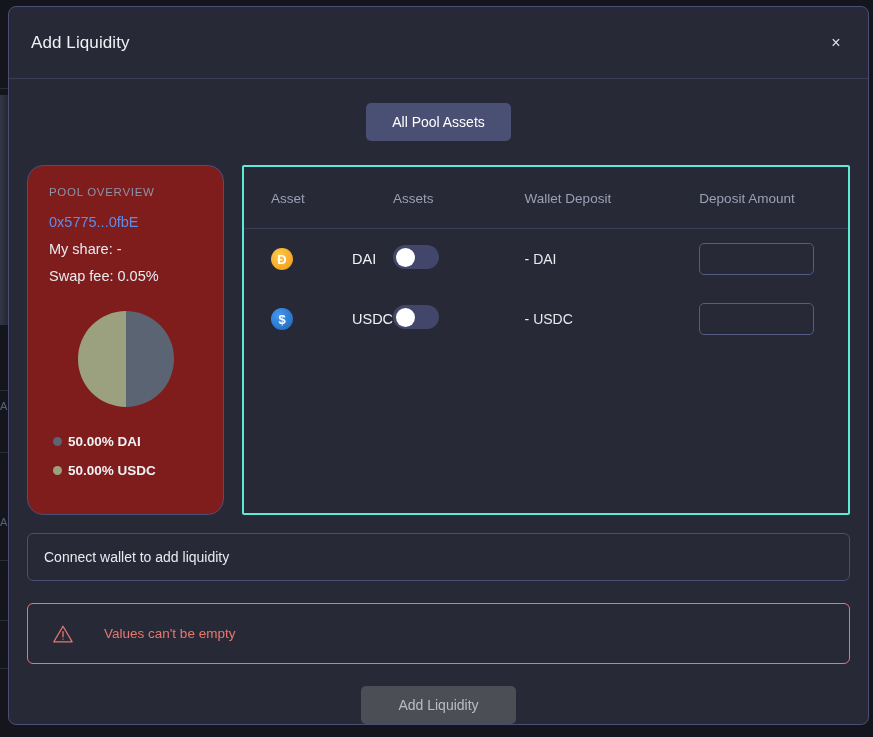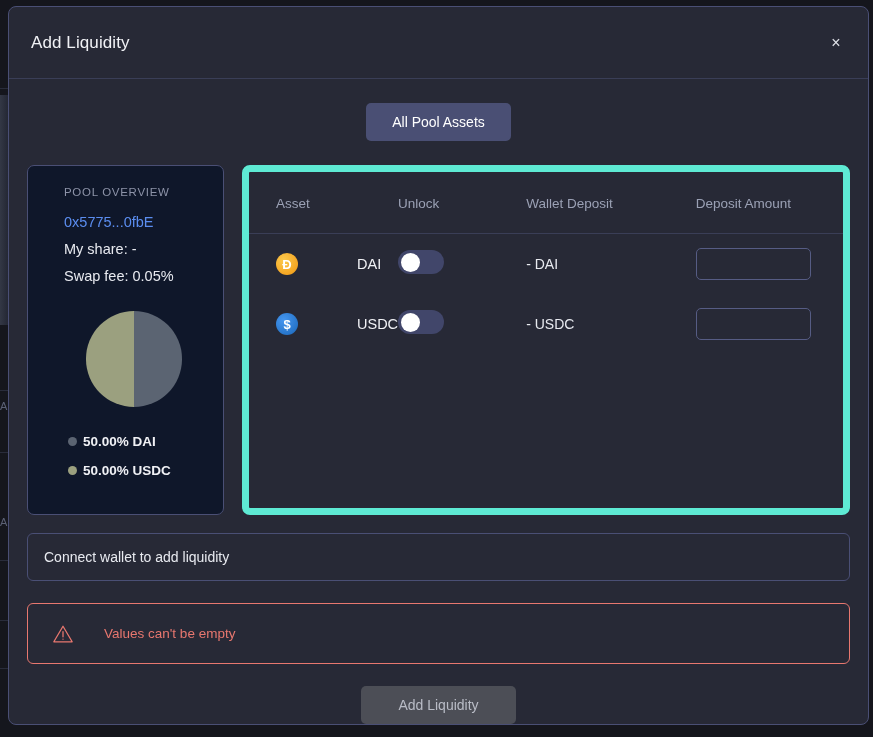--- a/index.html
+++ b/index.html
@@ -122,23 +122,23 @@
     display: flex;
     gap: 18px;
     align-items: stretch;
   }
 
   
   #pool-overview {
     width: 197px;
     flex: 0 0 197px;
     border: 1px solid #4a4f75;
-    border-radius: 7px;
-    padding: 20px 20px 22px 36px;
-    background: #0f172a;
+    border-radius: 16px;
+    padding: 20px 20px 22px 21px;
+    background: #7f1d1d;
   }
   #pool-overview-label {
     color: #8d93a8;
     font-size: 11.5px;
     letter-spacing: .7px;
     margin-bottom: 16px;
   }
   #pool-address {
     color: #5b8def;
     font-size: 14.5px;
@@ -176,22 +176,22 @@
   }
   .legend-text {
     color: #f0f1f5;
     font-size: 13.5px;
     font-weight: bold;
   }
 
   
   #asset-panel {
     flex: 1;
-    border: 7px solid #5eead4;
-    border-radius: 8px;
+    border: 2px solid #5eead4;
+    border-radius: 2px;
     background: #272936;
     overflow: hidden;
   }
   #asset-table {
     width: 100%;
     border-collapse: collapse;
   }
   #asset-table th {
     font-weight: 400;
     color: #9ba1b5;
@@ -388,21 +388,21 @@
           <span class="legend-dot" id="legend-dot-1" style="background: rgb(155, 160, 127);"></span>
           <span class="legend-text">50.00% USDC</span>
         </div>
       </div>
 
       <div id="asset-panel">
         <table id="asset-table">
           <thead>
             <tr>
               <th class="col-asset">Asset</th>
-              <th class="col-unlock">Unlock</th>
+              <th class="col-unlock">Assets</th>
               <th class="col-balance">Wallet Deposit</th>
               <th class="col-deposit">Deposit Amount</th>
             </tr>
           </thead>
           <tbody>
             <tr>
               <td class="col-asset">
                 <div class="asset-cell">
                   <span class="coin coin-dai">Ð</span>
                   <span class="asset-symbol">DAI</span>

